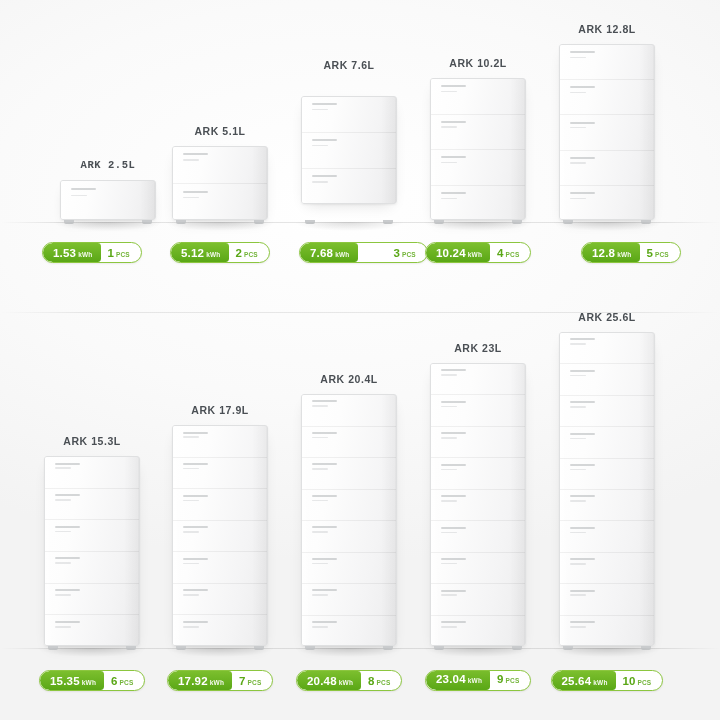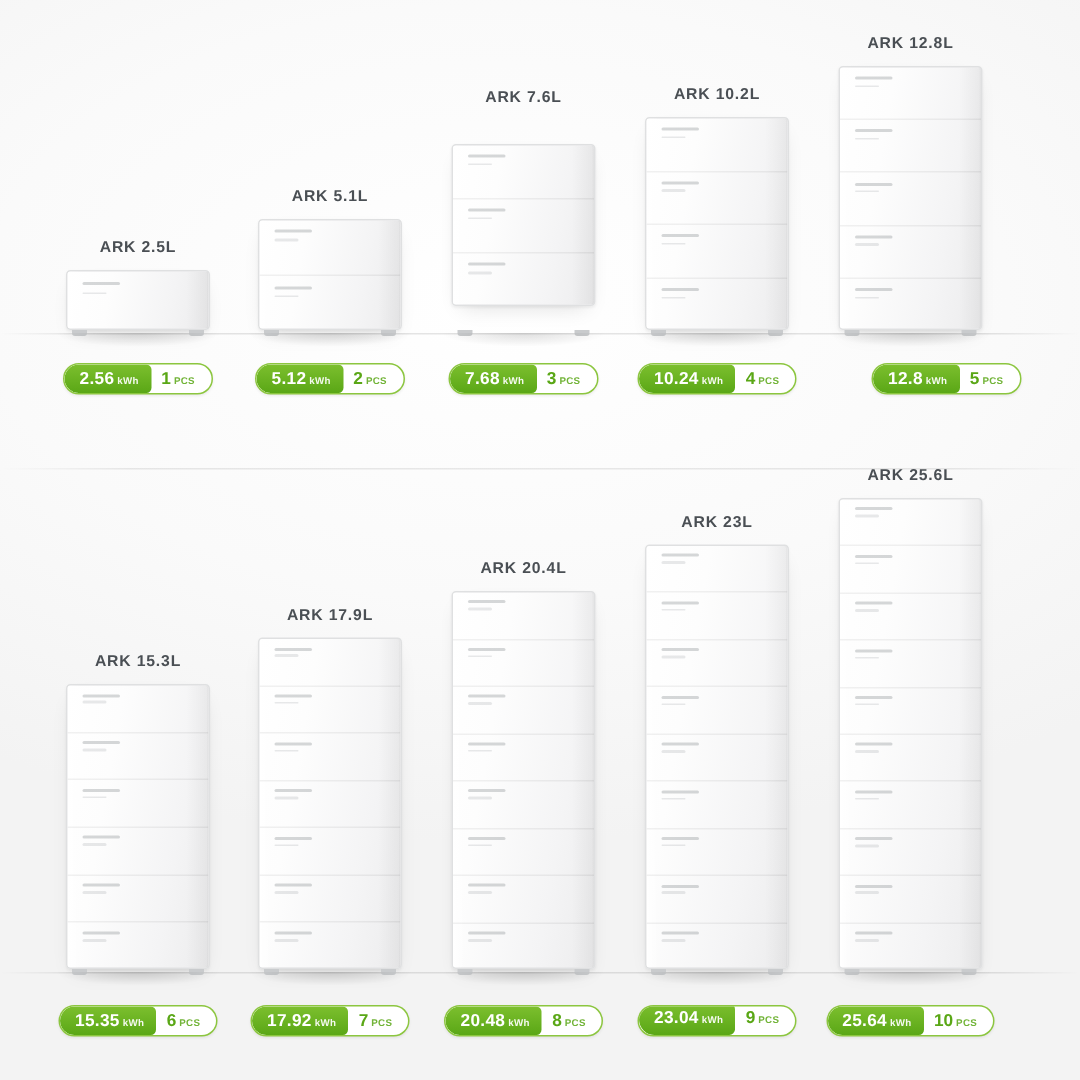--- a/index.html
+++ b/index.html
@@ -130,37 +130,37 @@
   <div class="row" id="row-top">
     <div class="ground" id="ground-top" style="top: 222px;"></div>
   </div>
 
   <div class="divider"></div>
 
   <div class="row" id="row-bottom">
     <div class="ground" id="ground-bottom" style="top: 336px;"></div>
   </div>
 
-<div class="item" style="left: 30px; width: 124px; top: 0px; height: 220px;">
+<div class="item" style="left: 46px; width: 124px; top: 0px; height: 220px; font-family: Liberation Mono, monospace;">
       <div class="model-label">ARK 2.5L</div>
       <div class="cabinet" style="width: 96px; height: 40px;">
         <div class="module" style="height: 40px;">
           <span class="tag"></span>
           <span class="tag2"></span>
         </div>
       </div>
       <div style="position: relative; width: 96px; height: 0px;">
         <div class="foot l" style="top: 0px;"></div>
         <div class="foot r" style="top: 0px;"></div>
         <div class="shadow" style="bottom: auto; top: 2px;"></div>
       </div>
     </div>
     <div class="badge" style="top: 242px; left: 42px;">
       <div class="kwh">
-        <span class="num">2.56</span>
+        <span class="num">1.53</span>
         <span class="unit">kWh</span>
       </div>
       <div class="pcs">
         <span class="num">1</span>
         <span class="unit">PCS</span>
       </div>
     </div>
     <div class="item" style="left: 158px; width: 124px; top: 0px; height: 220px;">
       <div class="model-label">ARK 5.1L</div>
       <div class="cabinet" style="width: 96px; height: 74px;">
@@ -204,21 +204,21 @@
           <span class="tag"></span>
           <span class="tag2"></span>
         </div>
       </div>
       <div style="position: relative; width: 96px; height: 0px;">
         <div class="foot l" style="top: 0px;"></div>
         <div class="foot r" style="top: 0px;"></div>
         <div class="shadow" style="bottom: auto; top: 2px;"></div>
       </div>
     </div>
-    <div class="badge" style="top: 242px; left: 299px;">
+    <div class="badge" style="top: 242px; left: 299px; gap: 29px;">
       <div class="kwh">
         <span class="num">7.68</span>
         <span class="unit">kWh</span>
       </div>
       <div class="pcs">
         <span class="num">3</span>
         <span class="unit">PCS</span>
       </div>
     </div>
     <div class="item" style="left: 416px; width: 124px; top: 0px; height: 220px;">

